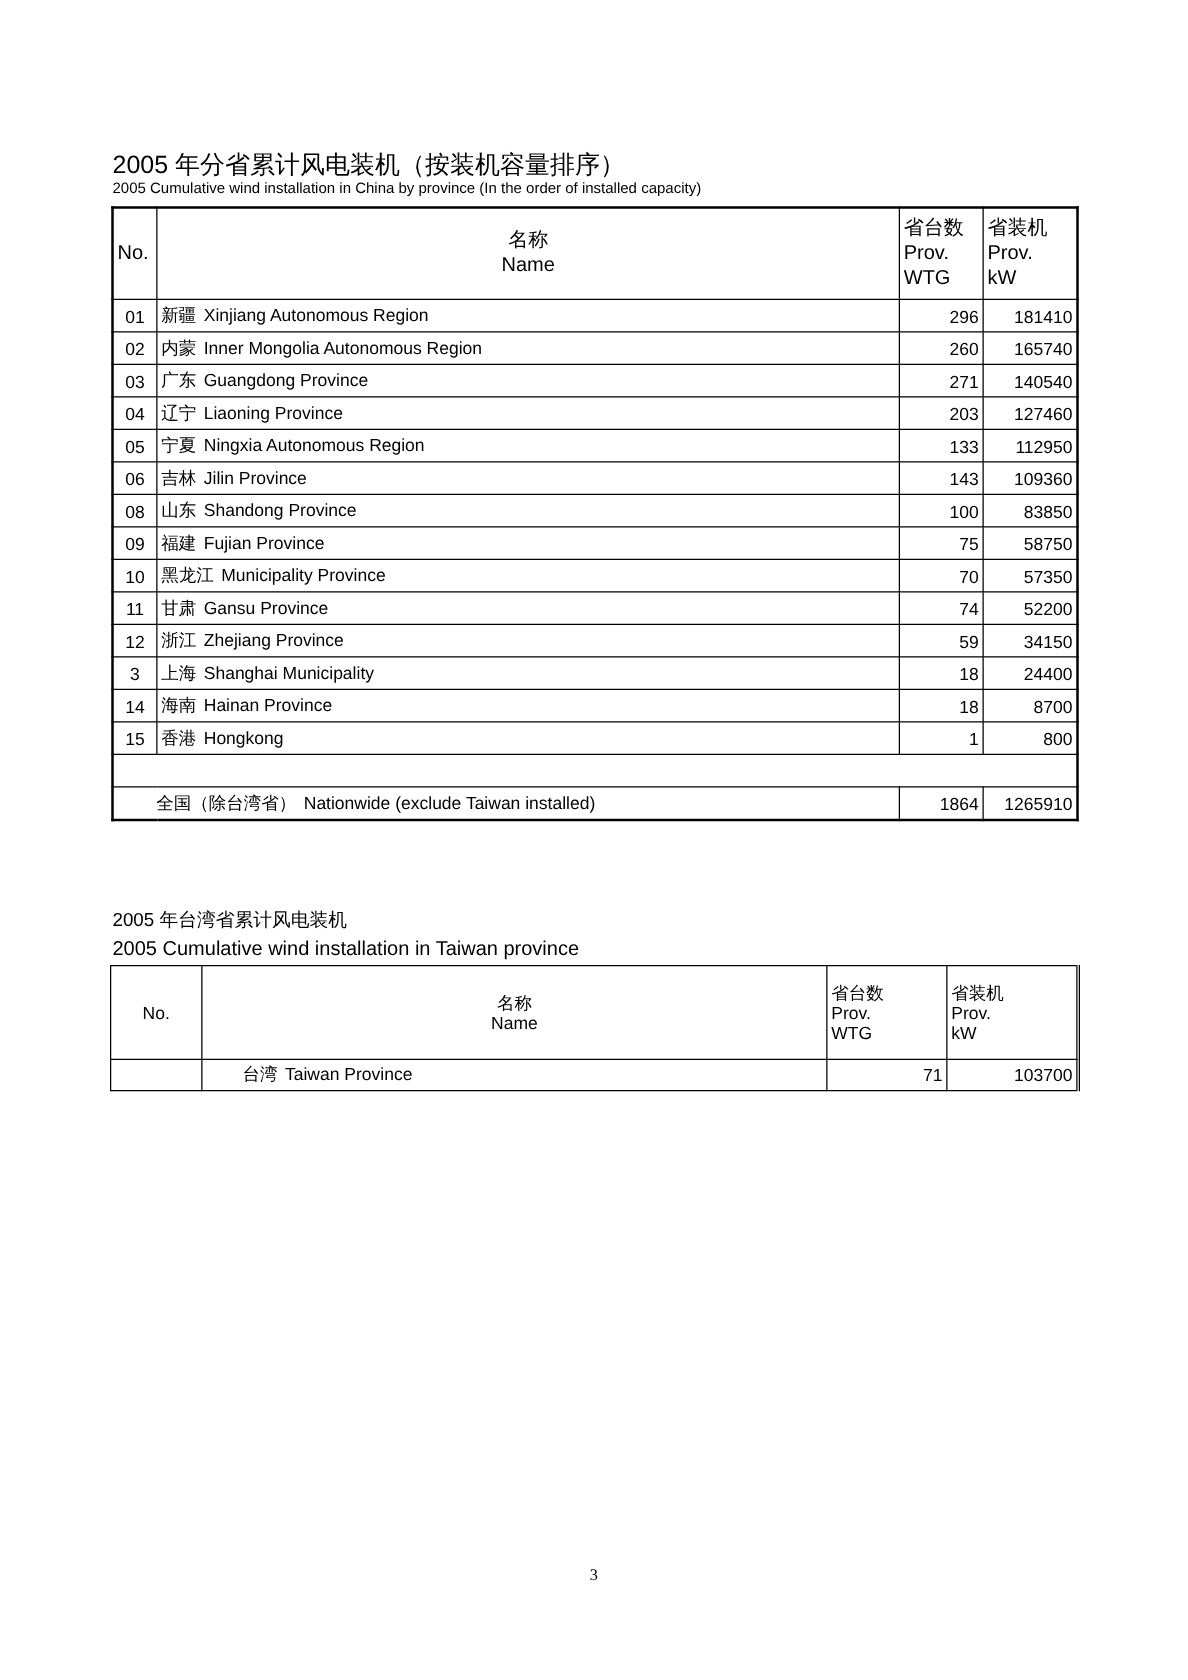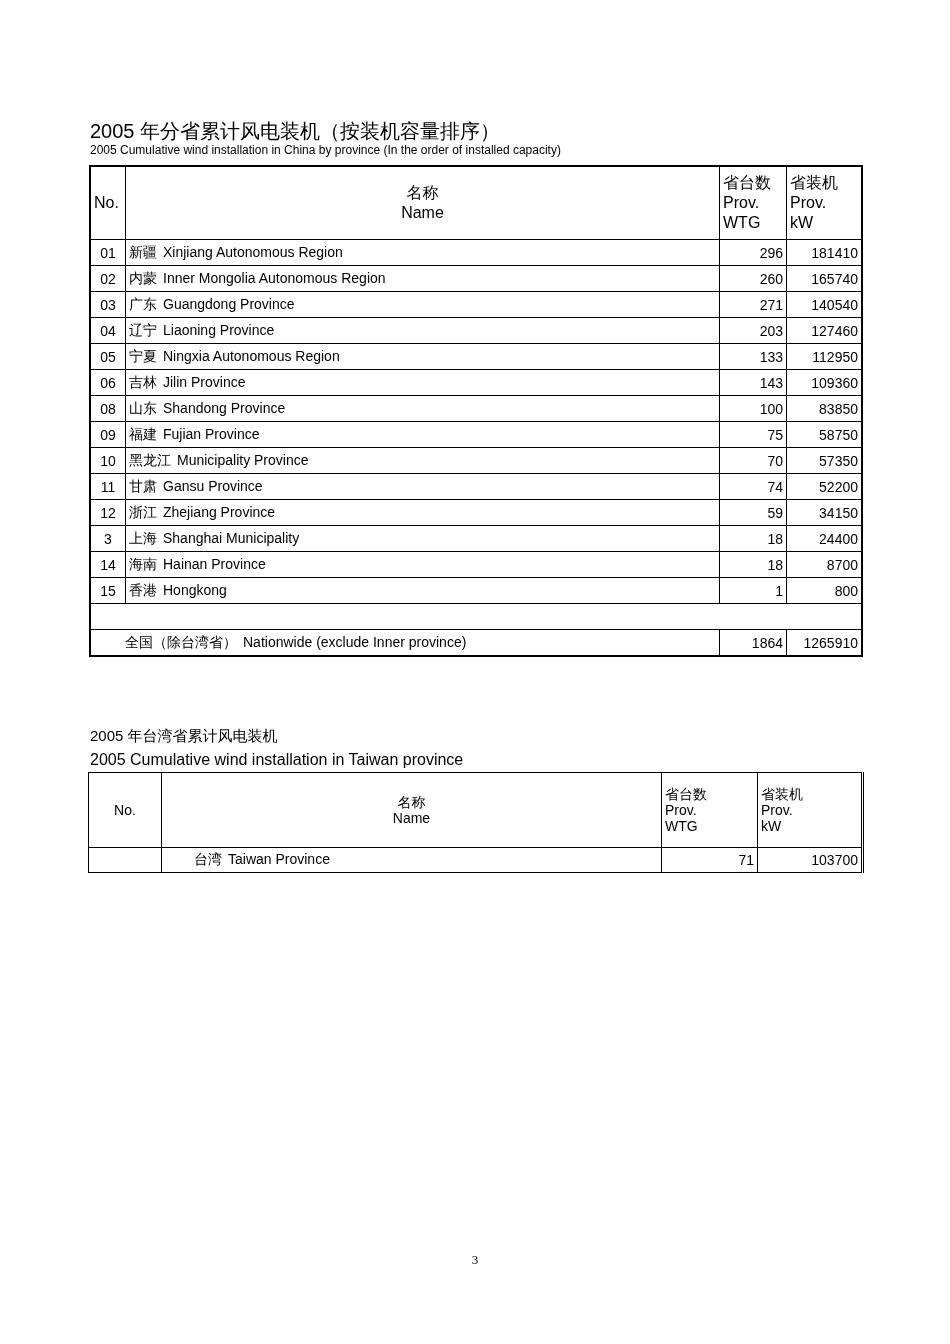--- a/index.html
+++ b/index.html
@@ -139,21 +139,21 @@
       <tr>
         <td class="col-no">15</td>
         <td class="col-name"><span class="cn">香港</span><span>Hongkong</span></td>
         <td class="col-wtg">1</td>
         <td class="col-kw">800</td>
       </tr>
       <tr>
         <td colspan="4"></td>
       </tr>
       <tr>
-        <td colspan="2" class="col-name total-name"><span class="cn">全国（除台湾省）</span><span>Nationwide (exclude Inner province)</span></td>
+        <td colspan="2" class="col-name total-name"><span class="cn">全国（除台湾省）</span><span>Nationwide (exclude Taiwan installed)</span></td>
         <td class="col-wtg">1864</td>
         <td class="col-kw">1265910</td>
       </tr>
     </tbody>
 </table>
 
 <div class="title2-cn">2005 年台湾省累计风电装机</div>
 <div class="title2-en">2005 Cumulative wind installation in Taiwan province</div>
 
 <table id="taiwan-table">

